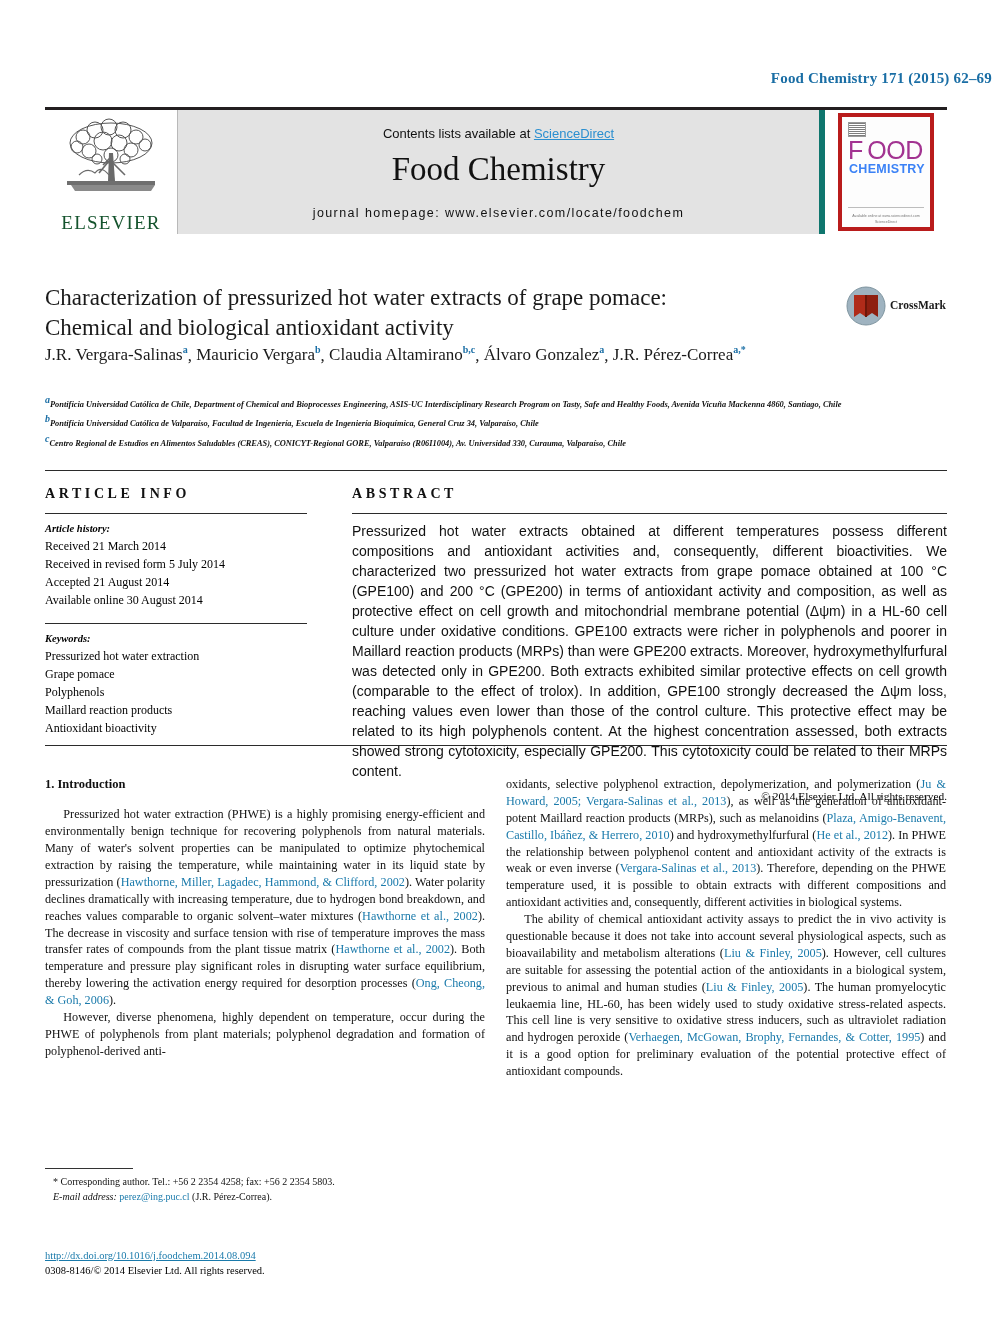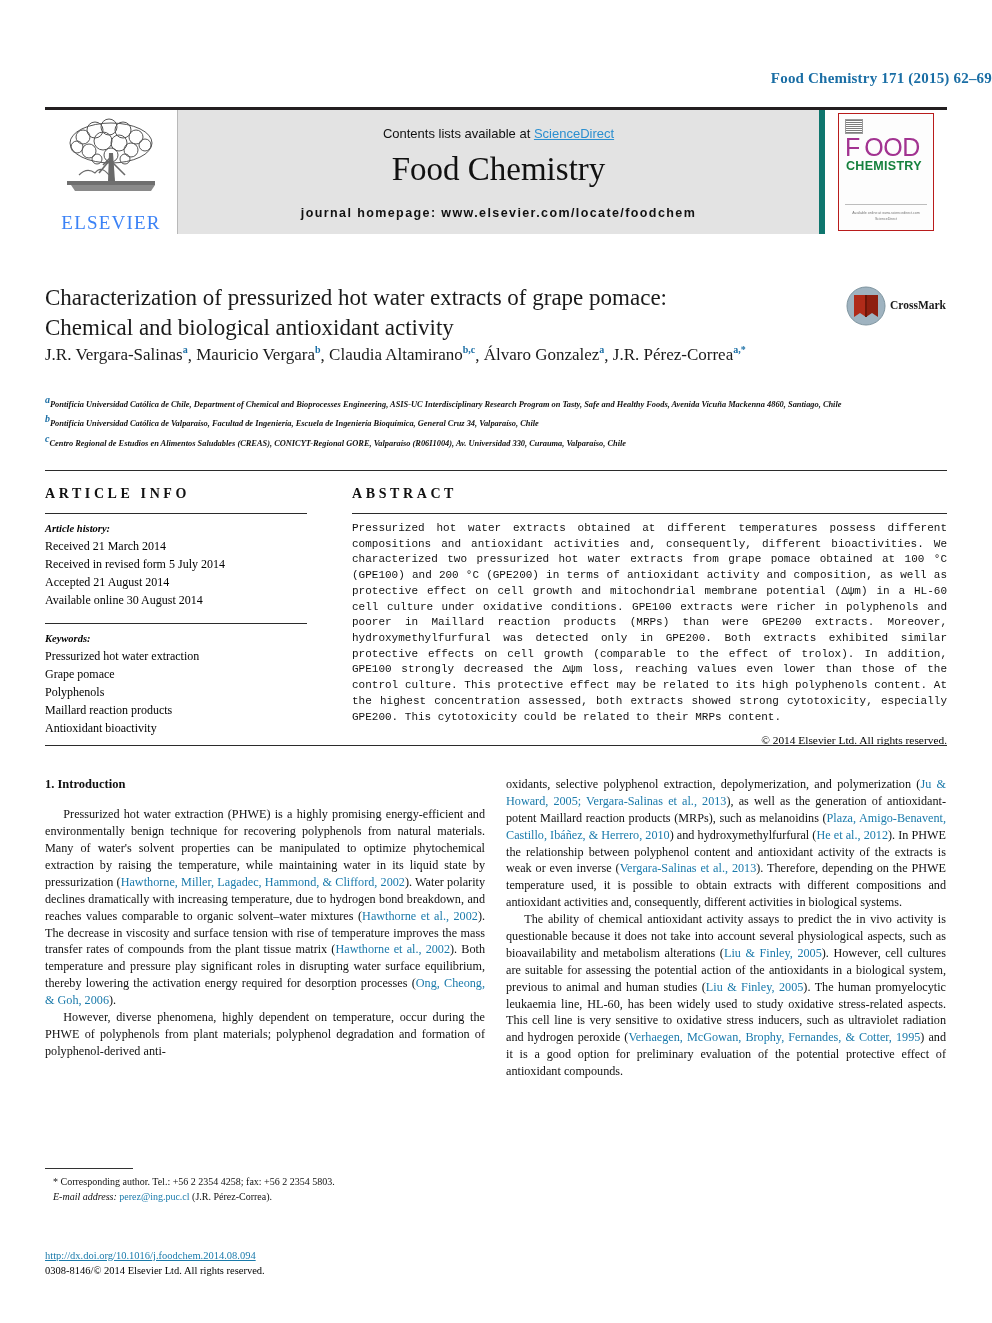--- a/index.html
+++ b/index.html
@@ -62,21 +62,21 @@
     align-items: center;
     justify-content: flex-end;
     padding-bottom: 2px;
     box-sizing: border-box;
   }
   .elsevier-tree { width: 104px; height: 86px; display:block; }
   .elsevier-word {
     font-family: "Liberation Serif", serif;
     font-size: 19px;
     letter-spacing: 1.2px;
-    color: #3b82f6;
+    color: #14532d;
     line-height: 1;
     margin-top: 10px;
   }
   .masthead-center {
     flex: 1 1 auto;
     background: #e3e3e3;
     border-left: 1px solid #b9b9b9;
     border-right: 6px solid #0f766e;
     position: relative;
   }
@@ -104,34 +104,33 @@
   }
   .homepage-line {
     position: absolute;
     bottom: 14px;
     left: 0; right: 0;
     text-align: center;
     font-family: "Liberation Sans", sans-serif;
     font-size: 12.5px;
     letter-spacing: 1.4px;
     color: #111;
-    font-weight: bold;
   }
   .cover-thumb {
     width: 122px;
     flex: 0 0 122px;
     background: #ffffff;
     display: flex;
     align-items: center;
     justify-content: center;
   }
   .cover-card {
     width: 96px;
     height: 118px;
-    border: 1px solid #b91c1c;
+    border: 4px solid #b91c1c;
     background: #fdfdfd;
     position: relative;
     box-sizing: border-box;
     overflow: hidden;
   }
   .cover-elsbox {
     position: absolute;
     left: 6px; top: 5px;
     width: 16px; height: 13px;
     border: 1px solid #9b9b9b;
@@ -146,21 +145,21 @@
     color: #a23391;
     line-height: 1;
   }
   .cover-chem {
     position: absolute;
     left: 7px; top: 46px;
     font-family: "Liberation Sans", sans-serif;
     font-weight: bold;
     font-size: 12.5px;
     letter-spacing: .3px;
-    color: #15803d;
+    color: #3b82f6;
     line-height: 1;
   }
   .cover-rule {
     position: absolute;
     left: 6px; right: 6px; top: 90px;
     border-top: 1px solid #bdbdbd;
   }
   .cover-foot {
     position: absolute;
     left: 0; right: 0; top: 96px;
@@ -276,22 +275,22 @@
     font-weight: bold;
     font-size: 10.5px;
     line-height: 1.5;
   }
   .info-line {
     font-size: 12px;
     line-height: 1.5;
     font-family: "Liberation Serif", serif;
   }
   .abstract-body {
-    font-family: Liberation Mono, monospace;
-    font-size: 11px;
+    font-family: Liberation Sans, sans-serif;
+    font-size: 14px;
     line-height: 1.43;
     text-align: justify;
     color: #111;
   }
   .copyline {
     margin-top: 9px;
     text-align: right;
     font-size: 11.4px;
     font-family: "Liberation Serif", serif;
   }

